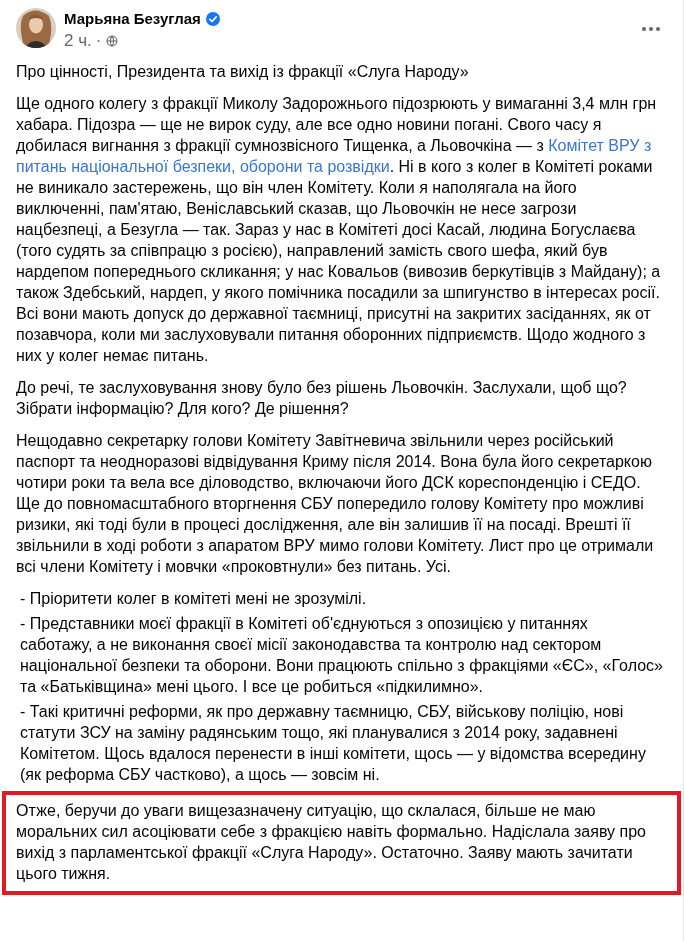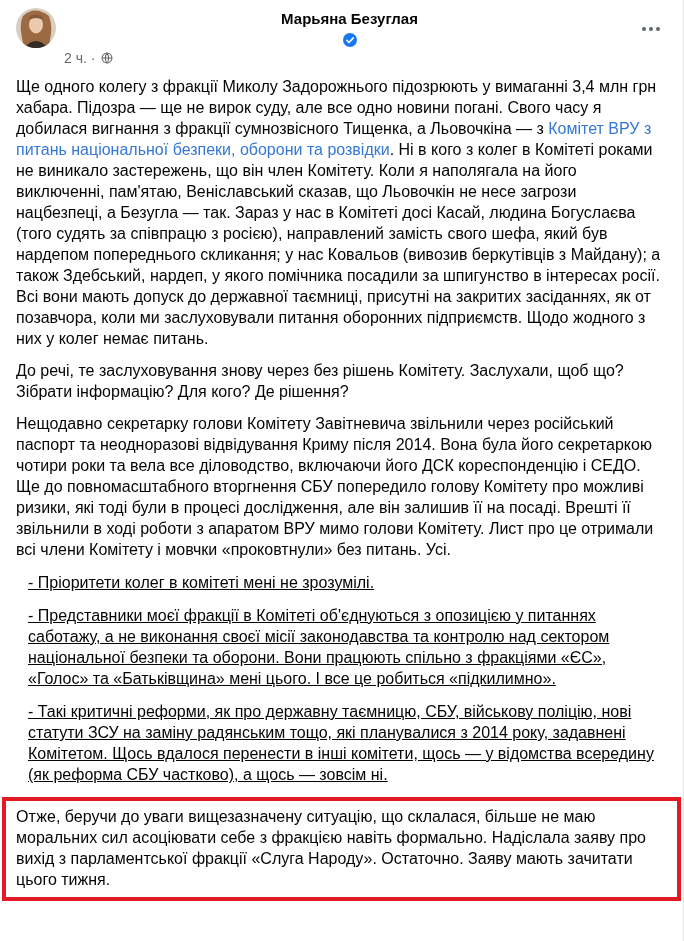--- a/index.html
+++ b/index.html
@@ -21,50 +21,50 @@
   }
   .avatar {
     width: 40px; height: 40px;
     border-radius: 50%;
     overflow: hidden;
     flex: 0 0 40px;
     cursor: pointer;
   }
   .avatar svg { display: block; }
   .header-text { margin-left: 8px; flex: 1 1 auto; padding-top: 1px; }
-  .name-row { display: flex; align-items: center; gap: 5px; flex-direction: column; }
+  .name-row { display: flex; align-items: center; gap: 5px; }
   .author-name {
     font-size: 15px;
     font-weight: 700;
     color: #050505;
     cursor: pointer;
     line-height: 19px;
   }
   .verified { display: inline-flex; align-items: center; }
   .meta-row {
     display: flex; align-items: center; gap: 4px;
-    color: #65676b; font-size: 14px; margin-top: 3px;
+    color: #65676b; font-size: 17px; margin-top: 3px;
     cursor: pointer;
   }
   .globe { display: inline-flex; align-items: center; margin-left: 1px; }
   .more-btn {
     flex: 0 0 auto;
     padding: 10px 6px;
     cursor: pointer;
     border-radius: 50%;
   }
   .post-body {
     padding: 0 16px;
     font-size: 16px;
     line-height: 21px;
     color: #050505;
   }
   .post-body p { margin: 0 0 11px 0; }
   .bullets { margin: 0 0 6px 0; }
-  .bullets div { margin: 12px; text-decoration: underline; }
+  .bullets div { margin: 4px; }
   .committee-link { color: #3577d6; text-decoration: none; cursor: pointer; }
   .highlight-box {
     border: 4px solid #e11a23;
     margin: 4px -14px 10px -14px;
     padding: 5px 10px 7px 10px;
   }
   .highlight-box p { margin: 0; }
 </style>
 </head>
 <body>
@@ -108,24 +108,25 @@
     <div class="more-btn">
       <svg width="20" height="6" viewBox="0 0 20 6">
         <circle cx="3" cy="3" r="2" fill="#606770"></circle>
         <circle cx="10" cy="3" r="2" fill="#606770"></circle>
         <circle cx="17" cy="3" r="2" fill="#606770"></circle>
       </svg>
     </div>
   </div>
 
   <div class="post-body">
+    <p>Про цінності, Президента та вихід із фракції «Слуга Народу»</p>
 
     <p><span>Ще одного колегу з фракції Миколу Задорожнього підозрюють у вимаганні 3,4 млн грн хабара. Підозра — ще не вирок суду, але все одно новини погані. Свого часу я добилася вигнання з фракції сумнозвісного Тищенка, а Льовочкіна — з </span><a class="committee-link">Комітет ВРУ з питань національної безпеки, оборони та розвідки</a><span>. Ні в кого з колег в Комітеті роками не виникало застережень, що він член Комітету. Коли я наполягала на його виключенні, пам'ятаю, Веніславський сказав, що Льовочкін не несе загрози нацбезпеці, а Безугла — так. Зараз у нас в Комітеті досі Касай, людина Богуслаєва (того судять за співпрацю з росією), направлений замість свого шефа, який був нардепом попереднього скликання; у нас Ковальов (вивозив беркутівців з Майдану); а також Здебський, нардеп, у якого помічника посадили за шпигунство в інтересах росії. Всі вони мають допуск до державної таємниці, присутні на закритих засіданнях, як от позавчора, коли ми заслуховували питання оборонних підприємств. Щодо жодного з них у колег немає питань.</span></p>
 
-    <p>До речі, те заслуховування знову через без рішень Комітету. Заслухали, щоб що? Зібрати інформацію? Для кого? Де рішення?</p>
+    <p>До речі, те заслуховування знову було без рішень Льовочкін. Заслухали, щоб що? Зібрати інформацію? Для кого? Де рішення?</p>
 
     <p>Нещодавно секретарку голови Комітету Завітневича звільнили через російський паспорт та неодноразові відвідування Криму після 2014. Вона була його секретаркою чотири роки та вела все діловодство, включаючи його ДСК кореспонденцію і СЕДО. Ще до повномасштабного вторгнення СБУ попередило голову Комітету про можливі ризики, які тоді були в процесі дослідження, але він залишив її на посаді. Врешті її звільнили в ході роботи з апаратом ВРУ мимо голови Комітету. Лист про це отримали всі члени Комітету і мовчки «проковтнули» без питань. Усі.</p>
 
 
     <div class="bullets">
       <div>- Пріоритети колег в комітеті мені не зрозумілі.</div>
       <div>- Представники моєї фракції в Комітеті об'єднуються з опозицією у питаннях саботажу, а не виконання своєї місії законодавства та контролю над сектором національної безпеки та оборони. Вони працюють спільно з фракціями «ЄС», «Голос» та «Батьківщина» мені цього. І все це робиться «підкилимно».</div>
       <div>- Такі критичні реформи, як про державну таємницю, СБУ, військову поліцію, нові статути ЗСУ на заміну радянським тощо, які планувалися з 2014 року, задавнені Комітетом. Щось вдалося перенести в інші комітети, щось — у відомства всередину (як реформа СБУ частково), а щось — зовсім ні.</div>
     </div>
 

